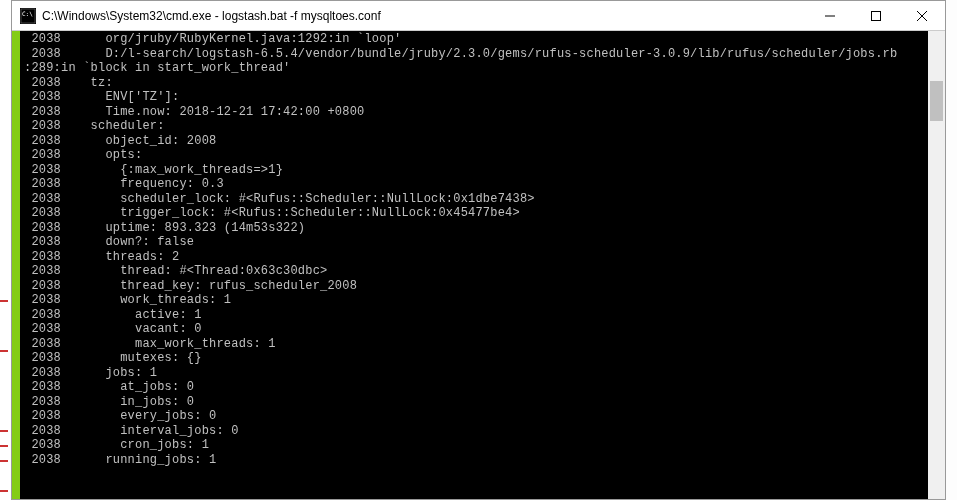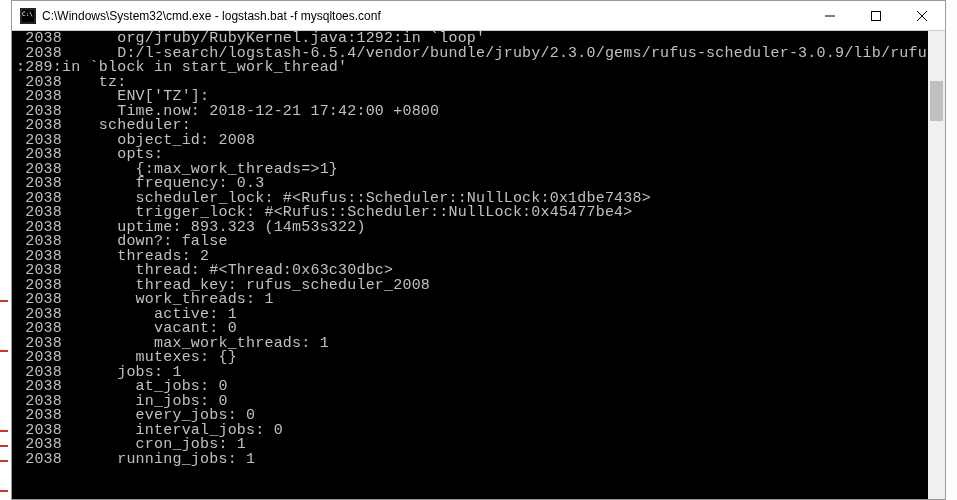--- a/index.html
+++ b/index.html
@@ -65,27 +65,28 @@
       justify-content: center;
       cursor: pointer;
       font-size: 10px;
       color: #000;
     }
     .terminal {
       flex: 1;
       background: #000;
       color: #c0c0c0;
       font-family: "Consolas", "Courier New", monospace;
-      font-size: 15px;
+      font-size: 12px;
       line-height: 14.5px;
       padding: 1px 4px;
       overflow: hidden;
       white-space: pre;
       letter-spacing: 0.2px;
       position: relative;
+      margin-left: 8px;
     }
     .terminal-line {
       white-space: pre;
     }
     .scrollbar-v {
       position: absolute;
       right: 0;
       top: 30px;
       width: 17px;
       height: calc(100% - 30px);

